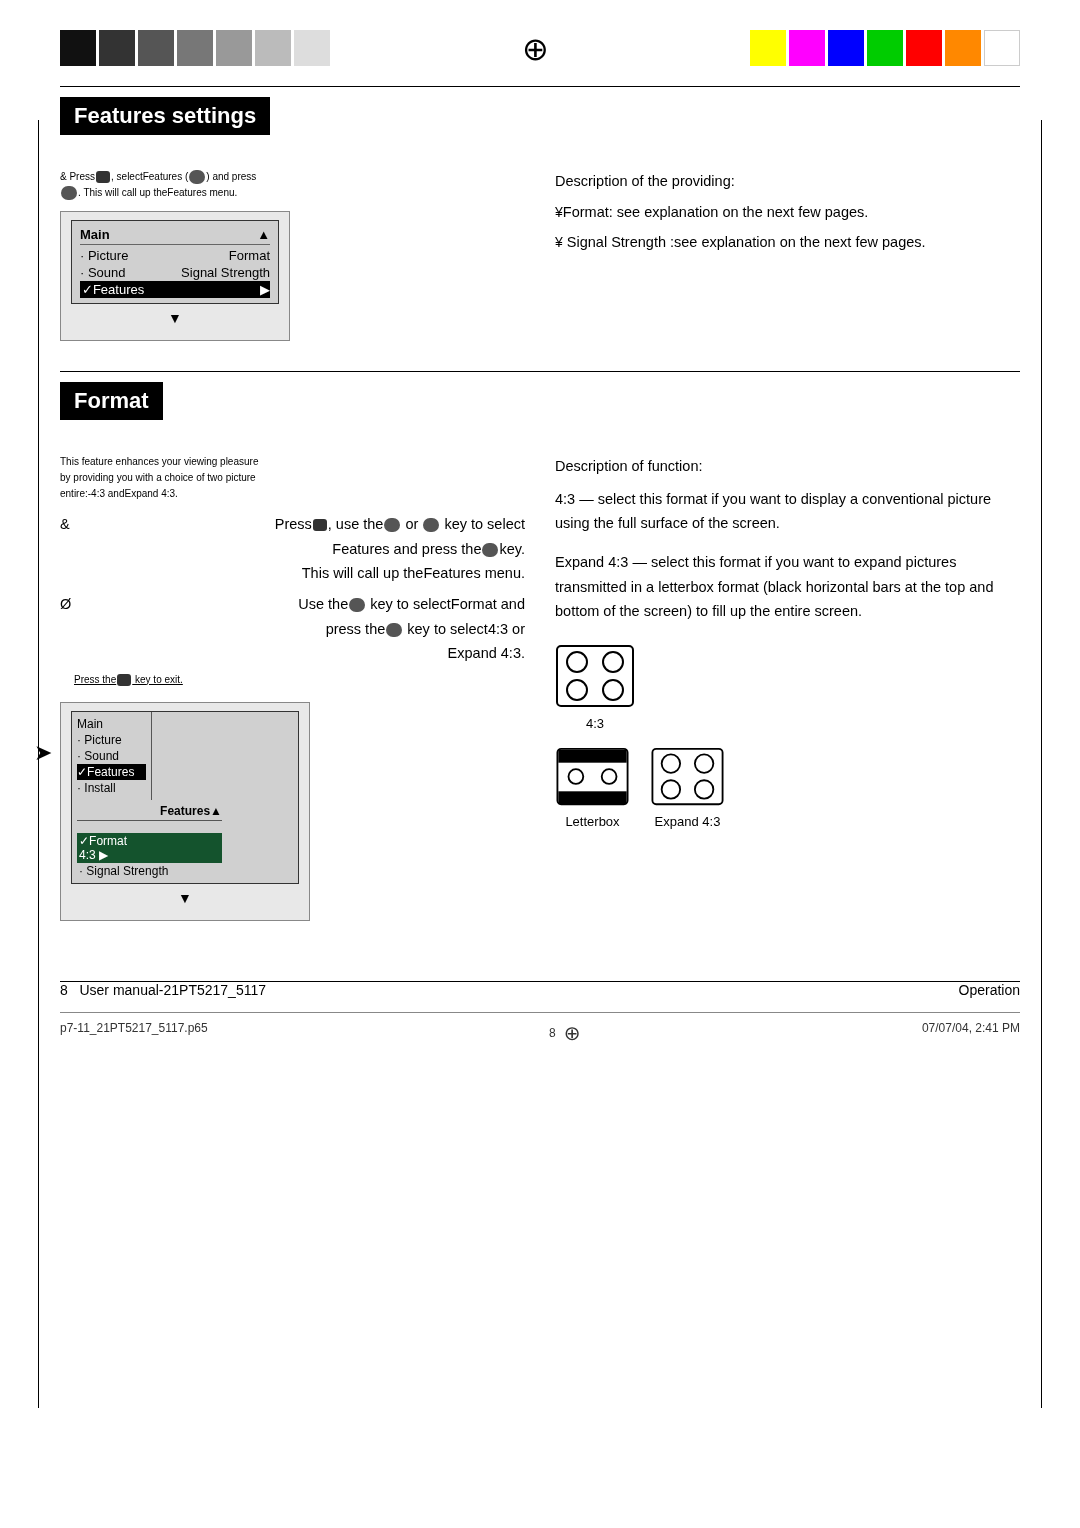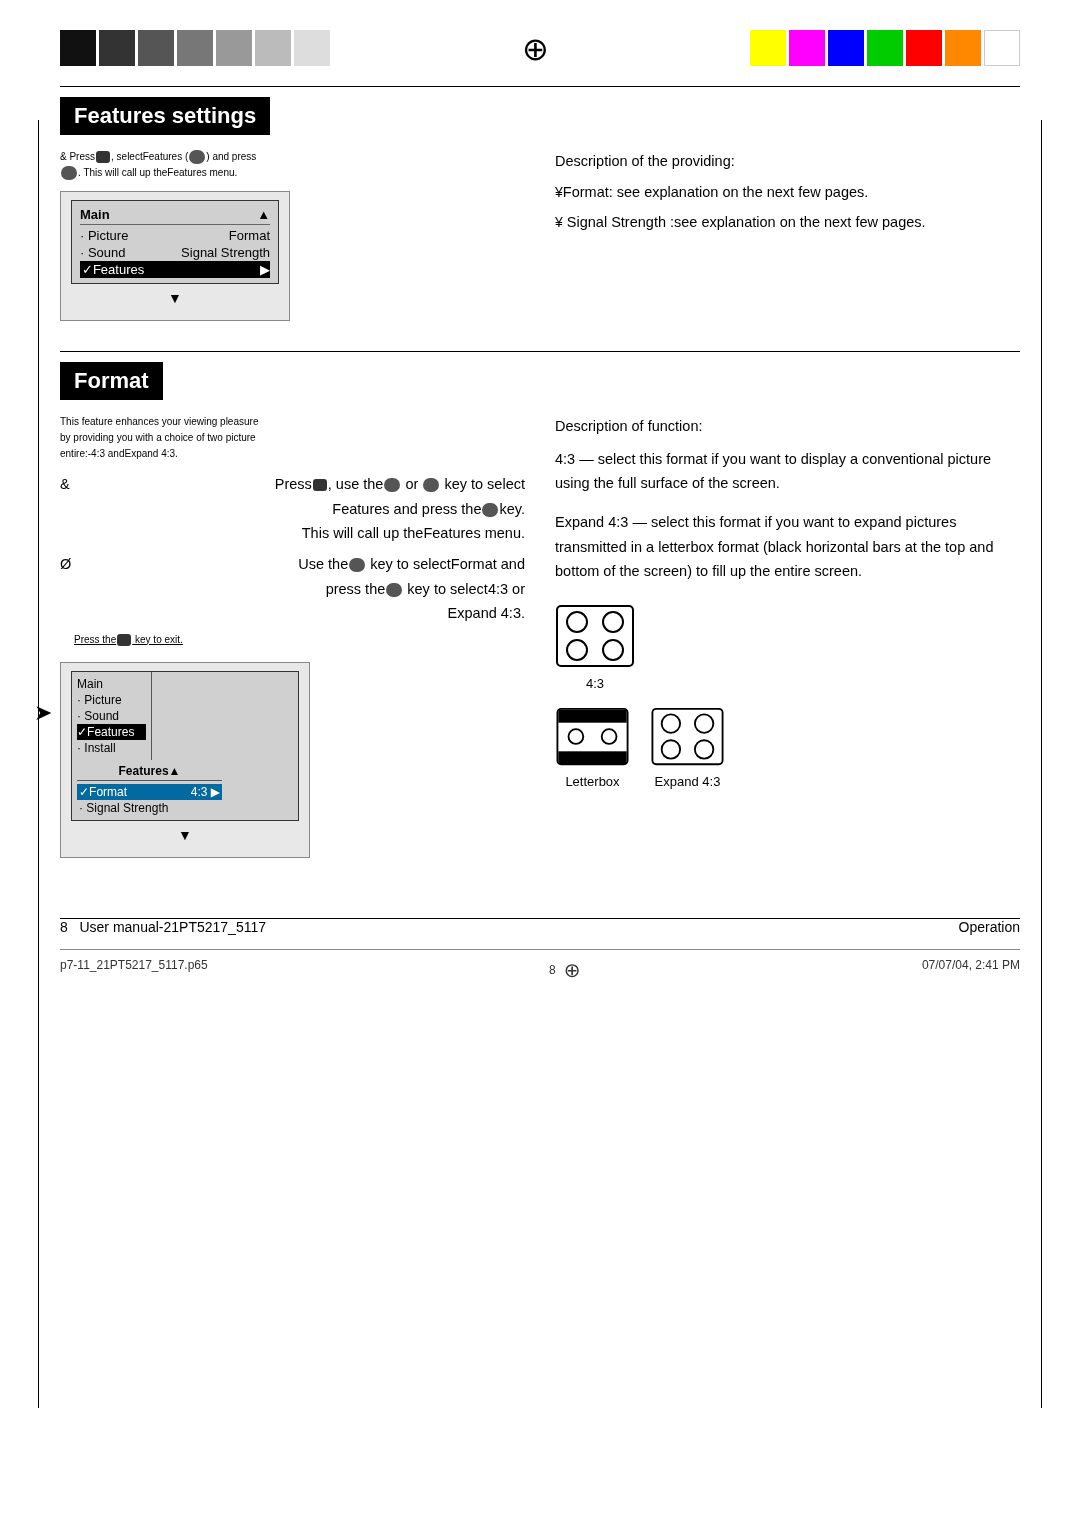--- a/index.html
+++ b/index.html
@@ -56,21 +56,21 @@
     }
 
     
     .section-heading {
       background: #000;
       color: #fff;
       font-size: 22px;
       font-weight: bold;
       padding: 6px 14px;
       display: inline-block;
-      margin-bottom: 14px;
+      margin-bottom: 34px;
     }
 
     .section-divider {
       border: none;
       border-top: 1.5px solid #000;
       margin-bottom: 10px;
     }
 
     
     .two-col {
@@ -189,30 +189,31 @@
       float: left;
       width: 155px;
       padding: 4px 5px;
     }
     .format-menu-right-row {
       display: flex;
       justify-content: space-between;
       padding: 1px 2px;
     }
     .format-menu-right-row.selected {
-      background: #0369a1;
+      background: #14532d;
       color: #fff;
+      flex-direction: column;
     }
     .format-menu-right-header {
       font-weight: bold;
       border-bottom: 1px solid #555;
       display: flex;
-      justify-content: center;
+      justify-content: flex-end;
       padding-bottom: 2px;
-      margin-bottom: 3px;
+      margin-bottom: 12px;
     }
     .format-menu-clearfix::after {
       content: '';
       display: table;
       clear: both;
     }
 
     
     .picture-icons-row {
       display: flex;

